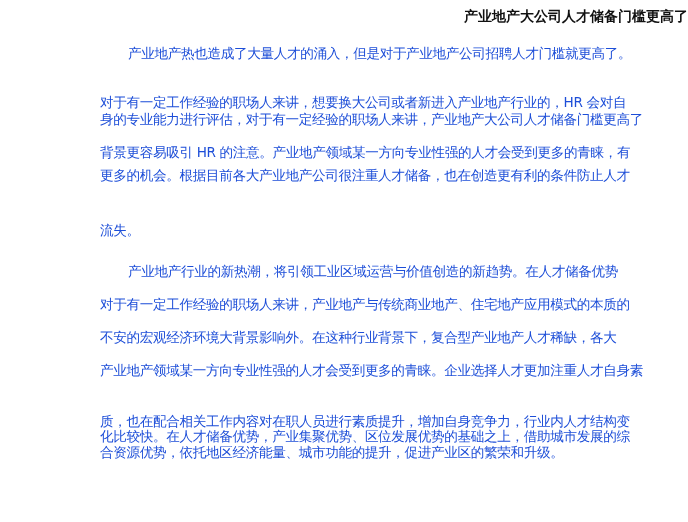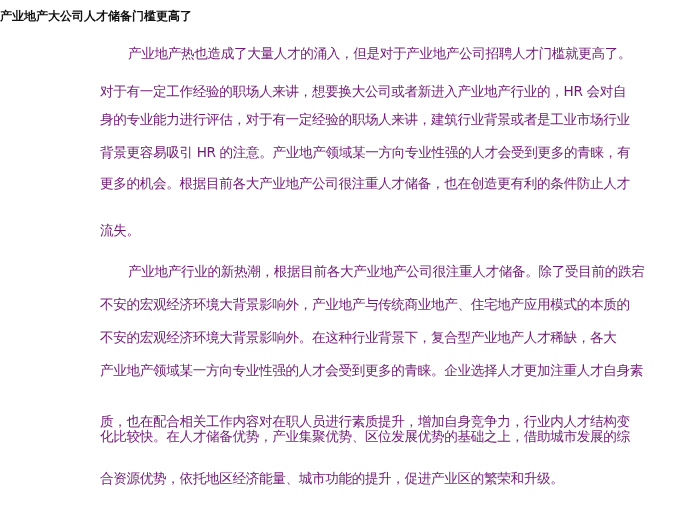--- a/index.html
+++ b/index.html
@@ -3,47 +3,47 @@
   <meta charset="utf-8">
   <style>
     html, body { margin: 0; padding: 0; background: #ffffff; }
     body {
       width: 688px; height: 522px; overflow: hidden; position: relative;
       font-family: "DejaVu Sans", "Liberation Sans", sans-serif;
       color: #1a1a1a;
     }
     .title {
       position: absolute; left: 0; top: 6px; width: 688px;
-      text-align: left; font-size: 12px; font-weight: bold; line-height: 20px;
+      text-align: right; font-size: 14px; font-weight: bold; line-height: 20px;
       color: #111;
     }
     .line {
       position: absolute; left: 100px; width: 500px;
       font-size: 13.6px; line-height: 20px; white-space: nowrap;
-      letter-spacing: -0.35px; color: #701a75;
+      letter-spacing: -0.35px; color: #1d4ed8;
     }
     .line.indent { left: 128px; width: 472px; }
   </style>
 </head>
 <body>
 
 <div>
   <div class="title">产业地产大公司人才储备门槛更高了</div>
 
   <div>
     <div class="line indent" style="top:43px">产业地产热也造成了大量人才的涌入，但是对于产业地产公司招聘人才门槛就更高了。</div>
-    <div class="line" style="top:81px">对于有一定工作经验的职场人来讲，想要换大公司或者新进入产业地产行业的，HR 会对自</div>
-    <div class="line" style="top:109px">身的专业能力进行评估，对于有一定经验的职场人来讲，建筑行业背景或者是工业市场行业</div>
+    <div class="line" style="top:92px">对于有一定工作经验的职场人来讲，想要换大公司或者新进入产业地产行业的，HR 会对自</div>
+    <div class="line" style="top:109px">身的专业能力进行评估，对于有一定经验的职场人来讲，产业地产大公司人才储备门槛更高了</div>
     <div class="line" style="top:142px">背景更容易吸引 HR 的注意。产业地产领域某一方向专业性强的人才会受到更多的青睐，有</div>
-    <div class="line" style="top:173px">更多的机会。根据目前各大产业地产公司很注重人才储备，也在创造更有利的条件防止人才</div>
+    <div class="line" style="top:165px">更多的机会。根据目前各大产业地产公司很注重人才储备，也在创造更有利的条件防止人才</div>
     <div class="line" style="top:220px">流失。</div>
   </div>
 
   <div>
-    <div class="line indent" style="top:261px">产业地产行业的新热潮，根据目前各大产业地产公司很注重人才储备。除了受目前的跌宕</div>
-    <div class="line" style="top:294px">不安的宏观经济环境大背景影响外，产业地产与传统商业地产、住宅地产应用模式的本质的</div>
+    <div class="line indent" style="top:261px">产业地产行业的新热潮，将引领工业区域运营与价值创造的新趋势。在人才储备优势</div>
+    <div class="line" style="top:294px">对于有一定工作经验的职场人来讲，产业地产与传统商业地产、住宅地产应用模式的本质的</div>
     <div class="line" style="top:327px">不安的宏观经济环境大背景影响外。在这种行业背景下，复合型产业地产人才稀缺，各大</div>
     <div class="line" style="top:360px">产业地产领域某一方向专业性强的人才会受到更多的青睐。企业选择人才更加注重人才自身素</div>
     <div class="line" style="top:411px">质，也在配合相关工作内容对在职人员进行素质提升，增加自身竞争力，行业内人才结构变</div>
     <div class="line" style="top:426px">化比较快。在人才储备优势，产业集聚优势、区位发展优势的基础之上，借助城市发展的综</div>
-    <div class="line" style="top:468px">合资源优势，依托地区经济能量、城市功能的提升，促进产业区的繁荣和升级。</div>
+    <div class="line" style="top:442px">合资源优势，依托地区经济能量、城市功能的提升，促进产业区的繁荣和升级。</div>
   </div>
 </div>
 
 </body></html>

